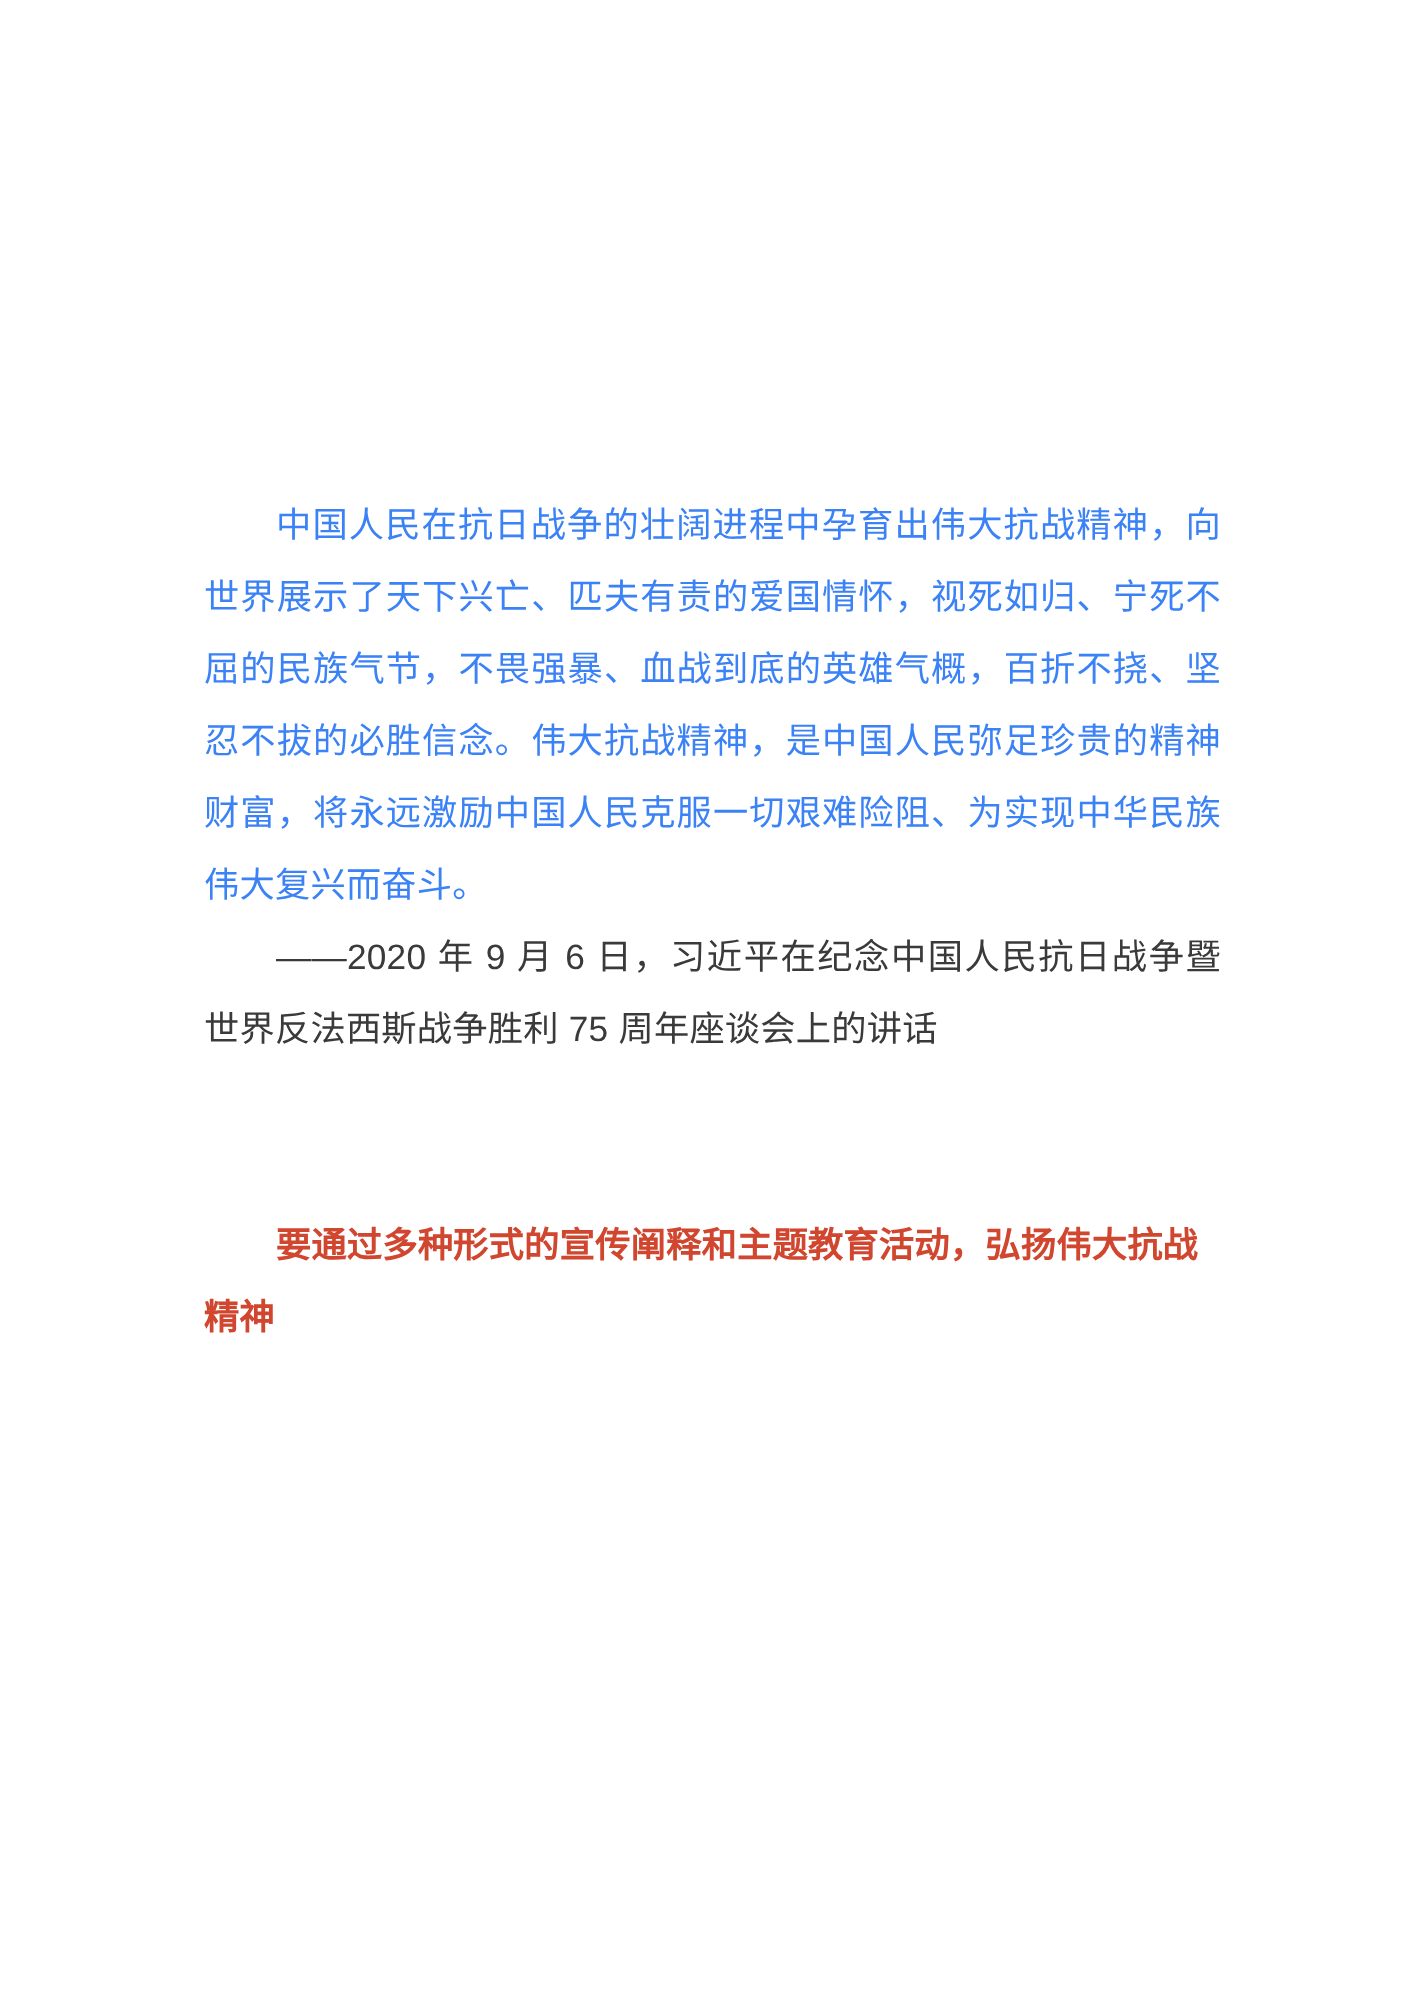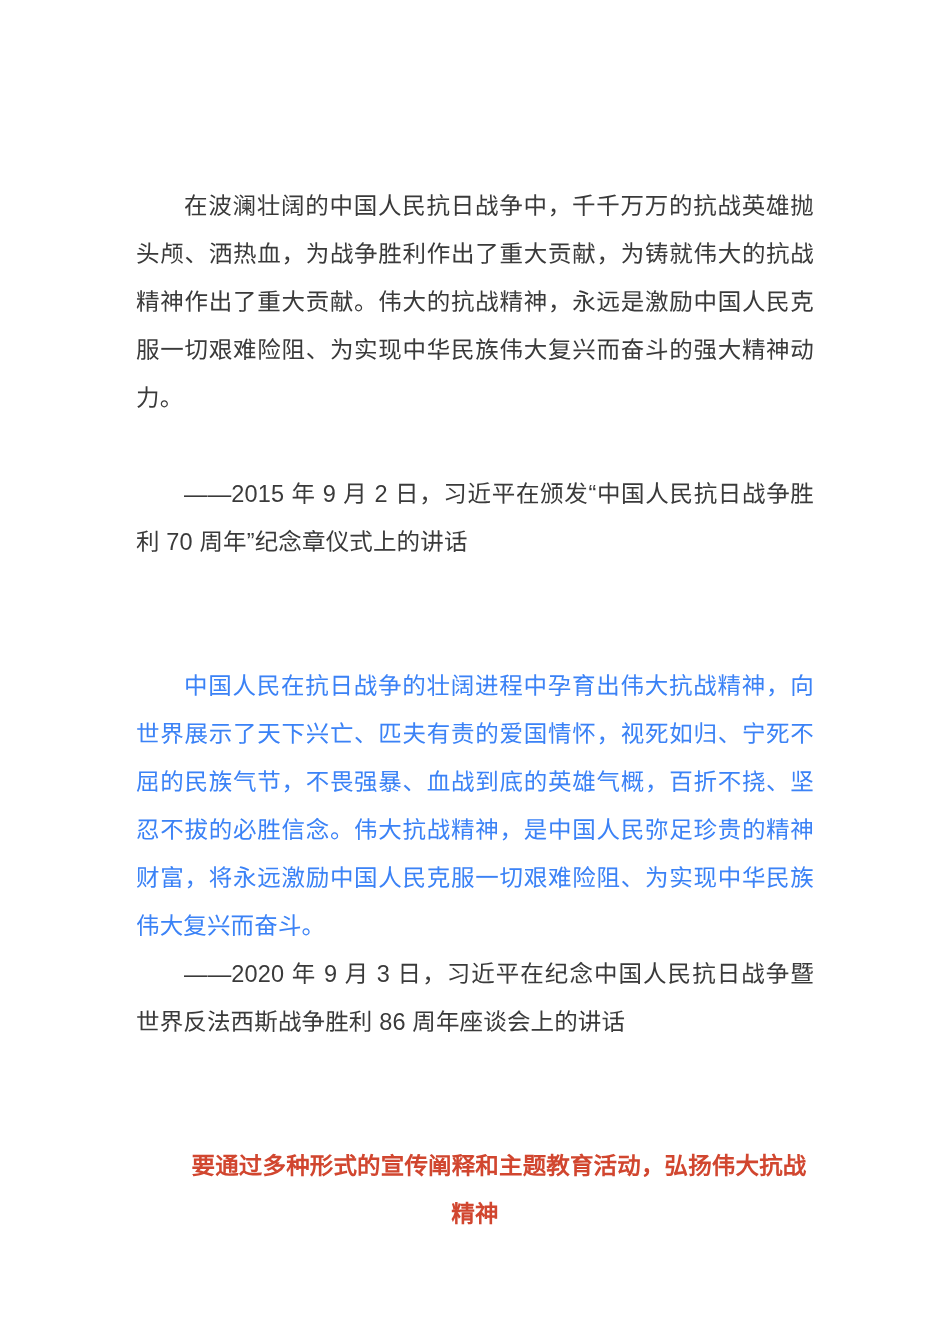--- a/index.html
+++ b/index.html
@@ -52,40 +52,38 @@
   
   .spacer-1 { height: 48px; }
   .spacer-2 { height: 96px; }
   
   .red-heading {
     margin: 0;
     font-size: 23.5px;
     line-height: 48px;
     font-weight: 700;
     text-indent: 48px;
-    text-align: center;
+    text-align: left;
     letter-spacing: 0.15px;
   }
 </style>
 </head>
 <body>
 
 <div class="page" style="background: rgb(255, 255, 255);">
   <div class="content">
 
-    <p class="para" style="color: rgb(58, 58, 58);">在波澜壮阔的中国人民抗日战争中，千千万万的抗战英雄抛头颅、洒热血，为战争胜利作出了重大贡献，为铸就伟大的抗战精神作出了重大贡献。伟大的抗战精神，永远是激励中国人民克服一切艰难险阻、为实现中华民族伟大复兴而奋斗的强大精神动力。</p>
 
     <div class="spacer-1"></div>
 
-    <p class="attrib" style="color: rgb(58, 58, 58);">——2015 年 9 月 2 日，习近平在颁发“中国人民抗日战争胜利 70 周年”纪念章仪式上的讲话</p>
 
     <div class="spacer-2"></div>
 
     <p class="para" style="color: #3b82f6;">中国人民在抗日战争的壮阔进程中孕育出伟大抗战精神，向世界展示了天下兴亡、匹夫有责的爱国情怀，视死如归、宁死不屈的民族气节，不畏强暴、血战到底的英雄气概，百折不挠、坚忍不拔的必胜信念。伟大抗战精神，是中国人民弥足珍贵的精神财富，将永远激励中国人民克服一切艰难险阻、为实现中华民族伟大复兴而奋斗。</p>
 
-    <p class="attrib" style="color: rgb(58, 58, 58);">——2020 年 9 月 3 日，习近平在纪念中国人民抗日战争暨世界反法西斯战争胜利 86 周年座谈会上的讲话</p>
+    <p class="attrib" style="color: rgb(58, 58, 58);">——2020 年 9 月 6 日，习近平在纪念中国人民抗日战争暨世界反法西斯战争胜利 75 周年座谈会上的讲话</p>
 
     <div class="spacer-2"></div>
 
     <p class="red-heading" style="color: rgb(209, 70, 47);">要通过多种形式的宣传阐释和主题教育活动，弘扬伟大抗战精神</p>
 
   </div>
 </div>
 
 </body></html>

